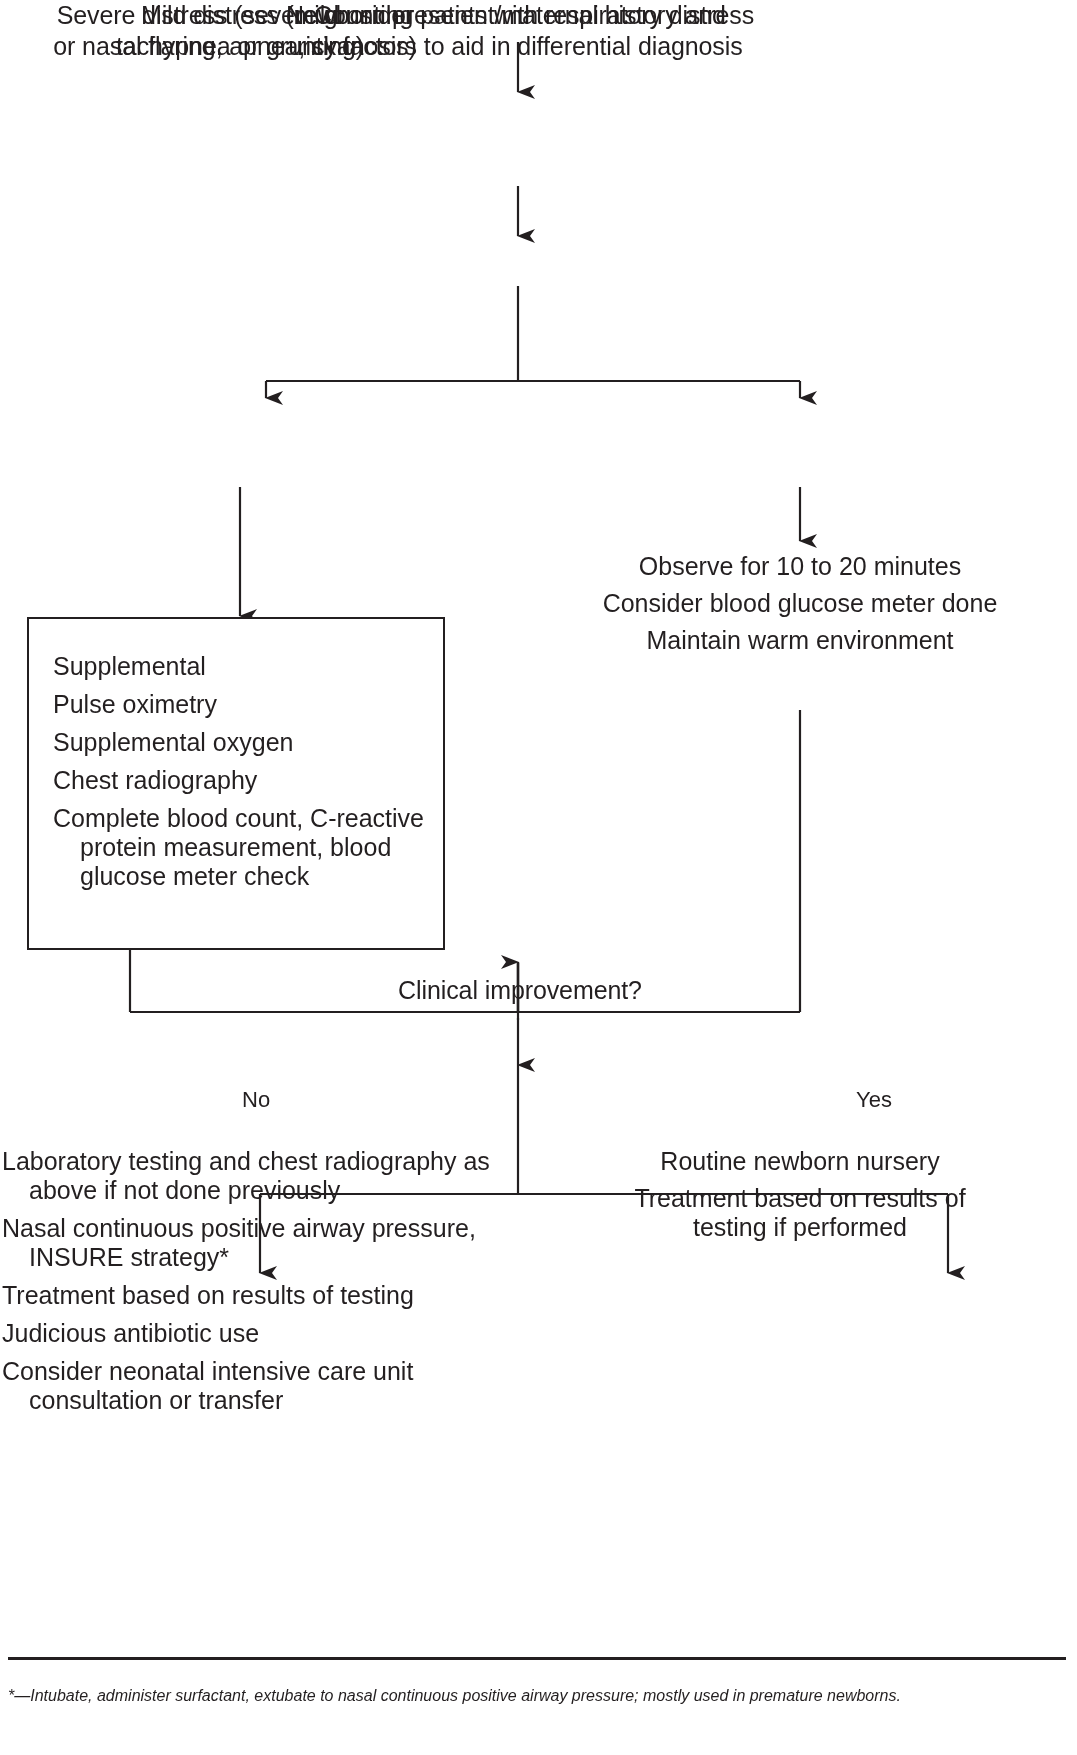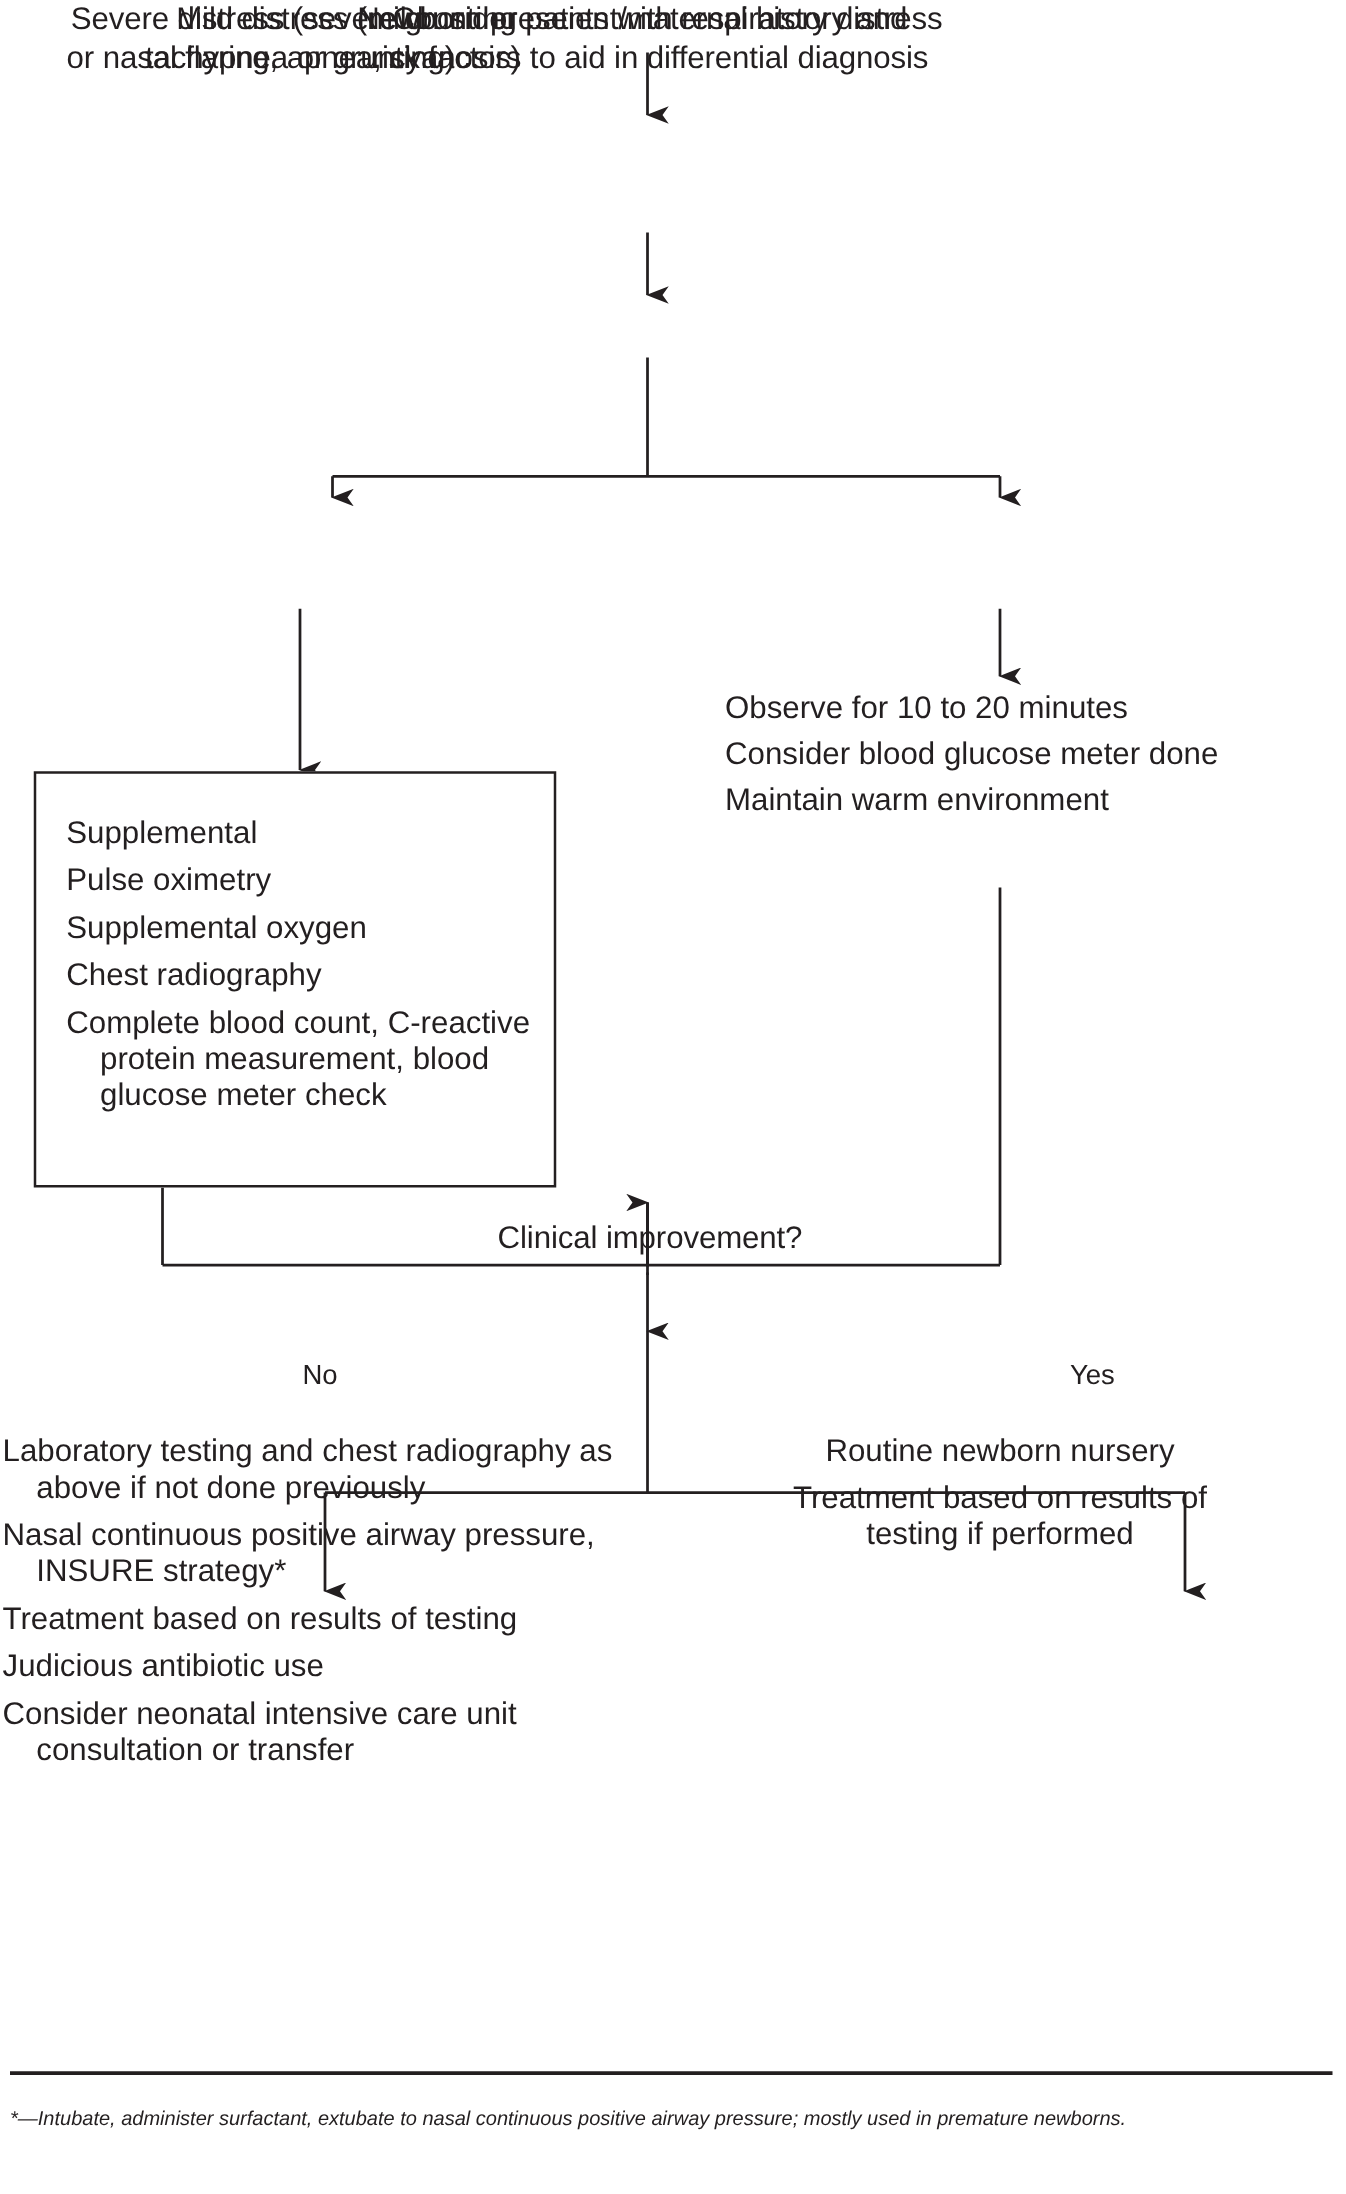--- a/index.html
+++ b/index.html
@@ -24,21 +24,21 @@
   #n-mild       {left:560; top:410;  width:480px;}
 
   .boxwrap{position:absolute;left:27px;top:617px;width:418px;height:333px;
            border:2px solid #231f20;box-sizing:border-box;background:#fff;}
   .boxlist{position:absolute;left:53px;top:652px;width:400px;font-size:25px;}
 
   .list{font-size:25px;}
   .list .li{margin:0 0 9px 0;padding-left:27px;text-indent:-27px;}
   .list .li:last-child{margin-bottom:0;}
 
-  #l-mild {position:absolute;left:580px;top:552px;width:400px;}
+  #l-mild {position:absolute;left:600px;top:552px;width:400px;text-align:center;}
   #l-mild .li{padding-left:0;text-indent:0;margin-bottom:8px;}
 
   #n-clinical   {position:absolute;left:0;top:975px;width:1040px;}
 
   #l-no   {position:absolute;left:2px;  top:1147px;width:500px;}
   #l-yes  {position:absolute;left:600px;top:1147px;width:400px;text-align:center;}
   #l-yes .li{padding-left:0;text-indent:0;margin-bottom:8px;}
 
   .branchlabel{font-size:22px;}
   #lbl-no {left:242px;top:1087px;}

